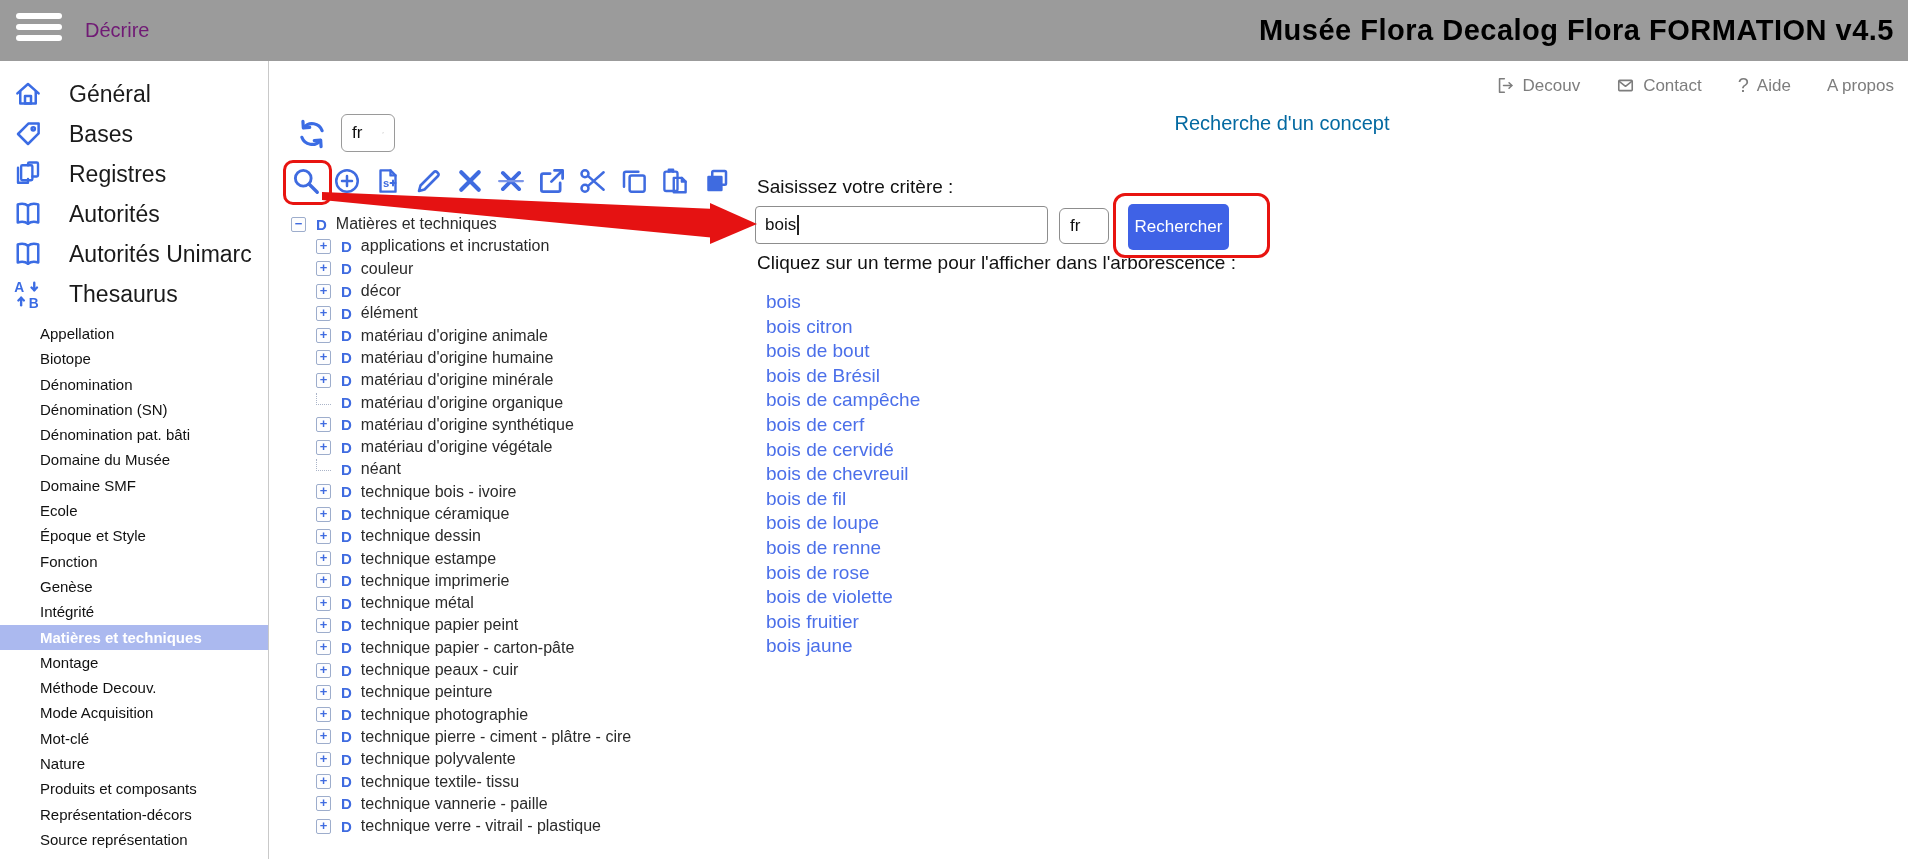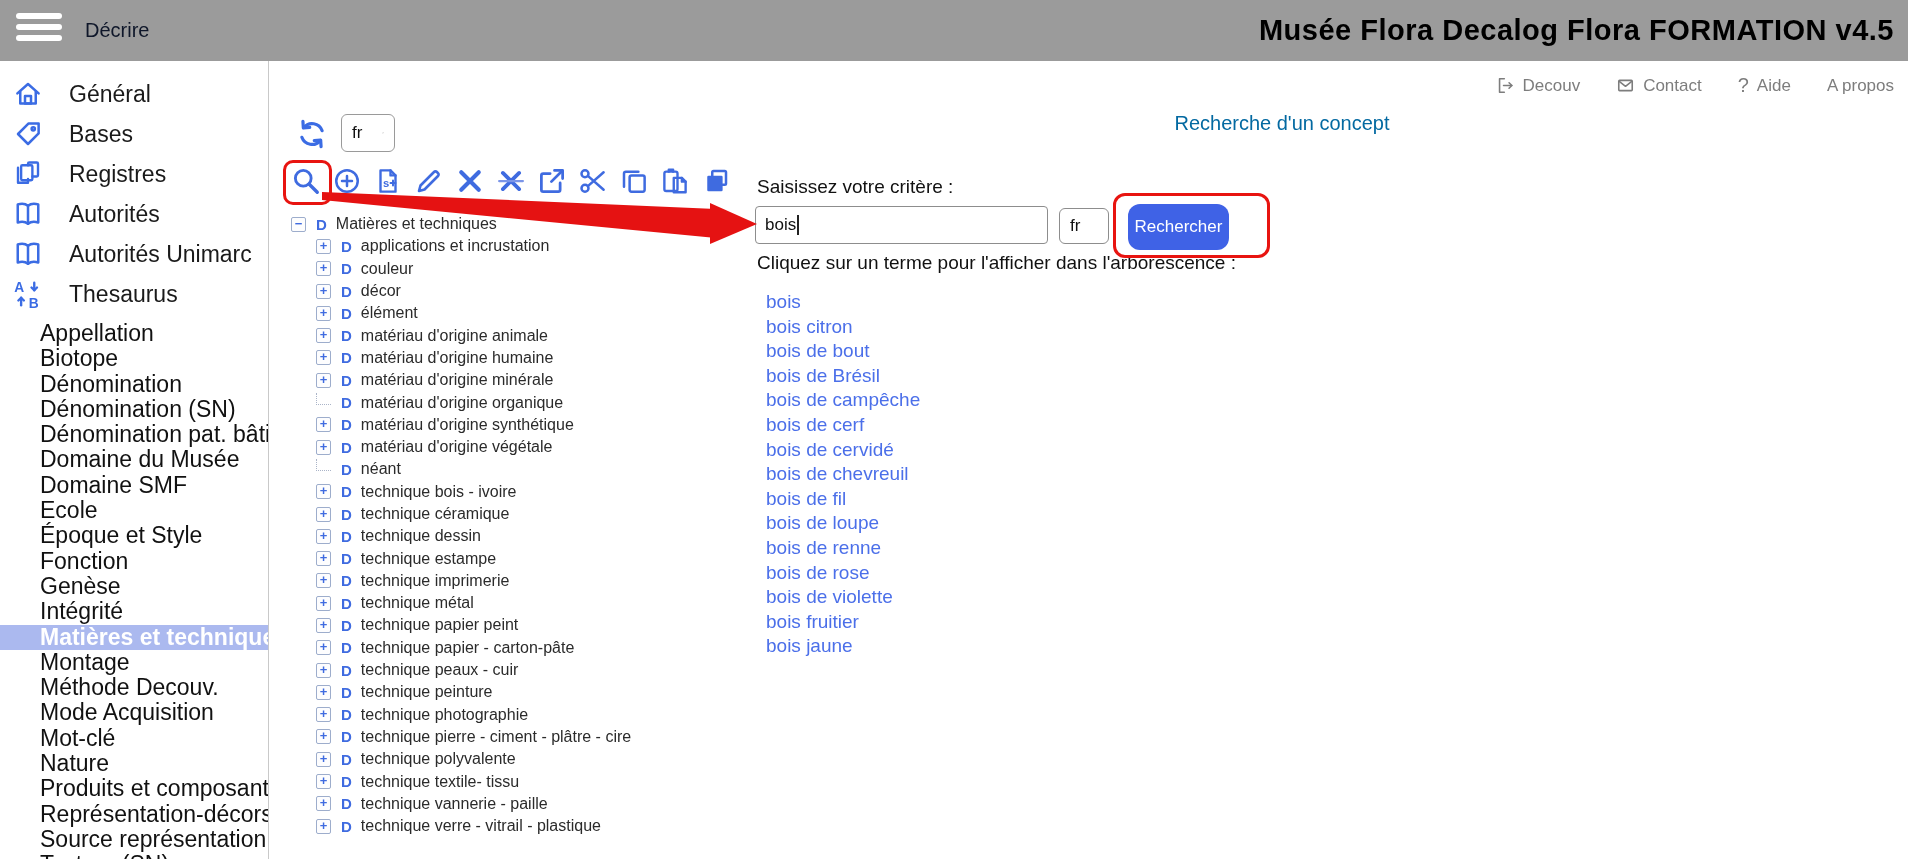--- a/index.html
+++ b/index.html
@@ -5,33 +5,33 @@
   * { margin:0; padding:0; box-sizing:border-box; }
   html,body { width:1908px; height:859px; overflow:hidden; background:#fff;
               font-family:"Liberation Sans", sans-serif; }
   #stage { position:relative; width:1908px; height:859px; background:#fff; }
 
   
   #header { position:absolute; top:0; left:0; width:1908px; height:61px; background:#9b9b9b;
             display:flex; align-items:center; }
   #hamburger { position:absolute; left:16px; top:13px; width:46px; height:35px; cursor:pointer; }
   #hamburger .bar { height:6px; background:#fff; border-radius:3px; margin-bottom:5px; }
-  #menu-label { position:absolute; left:85px; color:#0f172a; font-size:20px; }
+  #menu-label { position:absolute; left:85px; color:#701a75; font-size:20px; }
   #app-title { position:absolute; right:14px; color:#000000; font-size:29px; font-weight:700; letter-spacing:.5px; }
 
   
   #sidebar { position:absolute; top:61px; left:0; width:269px; height:798px; background:#fff;
              border-right:1px solid #c9c9c9; overflow:hidden; }
   .nav-item { display:flex; align-items:center; gap:26px; height:40px; padding-left:13px;
               font-size:23px; color:#1a1a1a; cursor:pointer; }
   #nav-main { padding-top:13px; }
   .nav-icn { width:30px; height:30px; color:#3b6ce4; flex:0 0 30px; }
   .nav-icn svg { width:30px; height:30px; display:block; }
   #thesaurus-list { list-style:none; margin-top:7px; }
-  #thesaurus-list li { height:25.3px; line-height:25.3px; padding-left:40px; font-size:23px;
+  #thesaurus-list li { height:25.3px; line-height:25.3px; padding-left:40px; font-size:15px;
                        color:#111; cursor:pointer; white-space:nowrap; }
   #thesaurus-list li.selected { background:#abb9ef; color:#fff; font-weight:700; }
 
   
   #topbar { position:absolute; top:74px; right:14px; display:flex; align-items:center; gap:36px; }
   .top-link { display:flex; align-items:center; gap:8px; color:#7d7d7d; font-size:17px; cursor:pointer; }
   .top-link .icn, .top-link .icn svg { width:19px; height:19px; display:block; }
   .q-glyph { font-size:20px; color:#7d7d7d; }
   #subtitle { position:absolute; top:112px; left:1147px; width:222px; text-align:center;
               font-size:20px; color:#0369a1;margin-left:24px; }
@@ -62,21 +62,21 @@
   .d-icn { font-weight:700; font-size:15px; color:#3f6be0; margin:0 9px 0 10px; }
   .tree-label { font-size:16px; color:#2b2b2b; white-space:nowrap; }
 
   
   #search-prompt { position:absolute; left:757px; top:176px; font-size:19px; color:#111; }
   #search-input { position:absolute; left:755px; top:206px; width:293px; height:38px;
                   border:1px solid #8d8d8d; border-radius:4px; background:#fff; display:flex;
                   align-items:center; padding-left:9px; font-size:17px; color:#111; cursor:text; }
   #caret { display:inline-block; width:1.5px; height:20px; background:#222; margin-left:1px; }
   #search-btn { position:absolute; left:1128px; top:204px; width:101px; height:46px;
-                background:#3f62e6; color:#fff; border:none; border-radius:12px; font-size:17px;
+                background:#3f62e6; color:#fff; border:none; border-radius:5px; font-size:17px;
                 font-family:"Liberation Sans", sans-serif; cursor:pointer; }
   #results-hint { position:absolute; left:757px; top:252px; font-size:19px; color:#111; }
   #results { position:absolute; left:766px; top:290px; list-style:none; }
   #results li { line-height:23.6px; }
   #results a { color:#4b6fe9; font-size:19px; text-decoration:none; cursor:pointer; }
 
   
   .anno-box { position:absolute; border:3px solid #e81410; border-radius:10px; pointer-events:none; z-index:6; }
   #anno-search { left:283px; top:160px; width:49px; height:45px; }
   #anno-btn { left:1113px; top:193px; width:157px; height:65px; border-radius:12px; }

